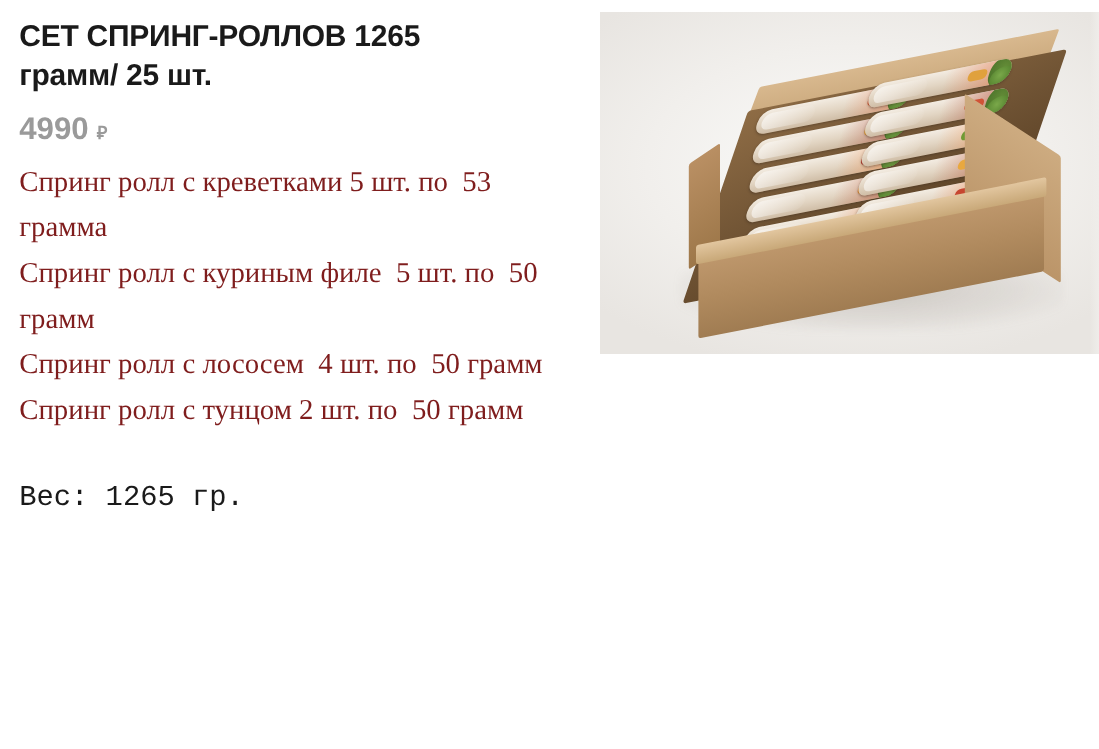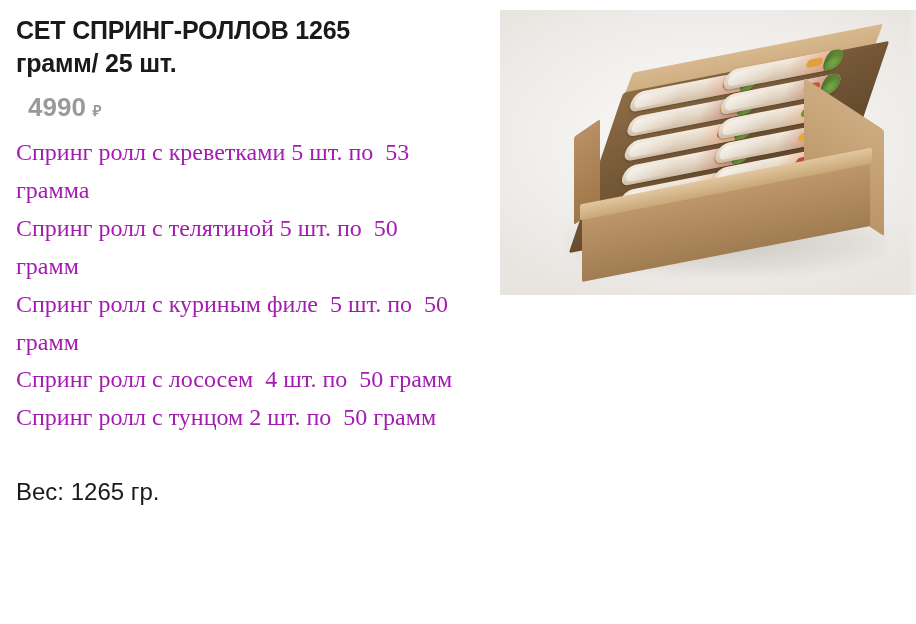--- a/index.html
+++ b/index.html
@@ -33,48 +33,48 @@
     line-height: 1.32;
     letter-spacing: -0.2px;
     color: #1a1a1a;
     margin: 0 0 14px 0;
     max-width: 420px;
   }
   .price-row {
     display: flex;
     align-items: baseline;
     gap: 7px;
-    margin: 0 0 14px 12px;
+    margin: 0 0 14px 0;
   }
   .price-value {
     font-family: "Liberation Sans", sans-serif;
     font-weight: bold;
     font-size: 26px;
     color: #9a9a9a;
     line-height: 1;
   }
   .price-currency {
     font-family: "Liberation Sans", sans-serif;
     font-weight: bold;
     font-size: 15px;
     color: #9a9a9a;
     line-height: 1;
   }
   .description {
     font-family: "Liberation Serif", serif;
     font-size: 24px;
     line-height: 1.58;
-    color: #a21caf;
+    color: #7f1d1d;
     max-width: 448px;
   }
   .desc-line {
     white-space: pre-wrap;
   }
   .weight-line {
-    font-family: Liberation Sans, sans-serif;
+    font-family: Liberation Mono, monospace;
     font-size: 24px;
     line-height: 1.58;
     color: #1a1a1a;
     margin-top: 36px;
   }
 
   
   .photo-wrap {
     position: absolute;
     left: 500px;
@@ -248,21 +248,20 @@
   <div class="left-col">
     <h1 class="product-title">СЕТ СПРИНГ-РОЛЛОВ 1265 грамм/ 25 шт.</h1>
 
     <div class="price-row">
       <span class="price-value">4990</span>
       <span class="price-currency">₽</span>
     </div>
 
     <div class="description">
       <div class="desc-line">Спринг ролл с креветками 5 шт. по  53 грамма</div>
-      <div class="desc-line">Спринг ролл с телятиной 5 шт. по  50 грамм</div>
       <div class="desc-line">Спринг ролл с куриным филе  5 шт. по  50 грамм</div>
       <div class="desc-line">Спринг ролл с лососем  4 шт. по  50 грамм</div>
       <div class="desc-line">Спринг ролл с тунцом 2 шт. по  50 грамм</div>
     </div>
 
     <div class="weight-line">Вес: 1265 гр.</div>
   </div>
 
   <div class="photo-wrap">
     <div class="photo-bg"></div>

